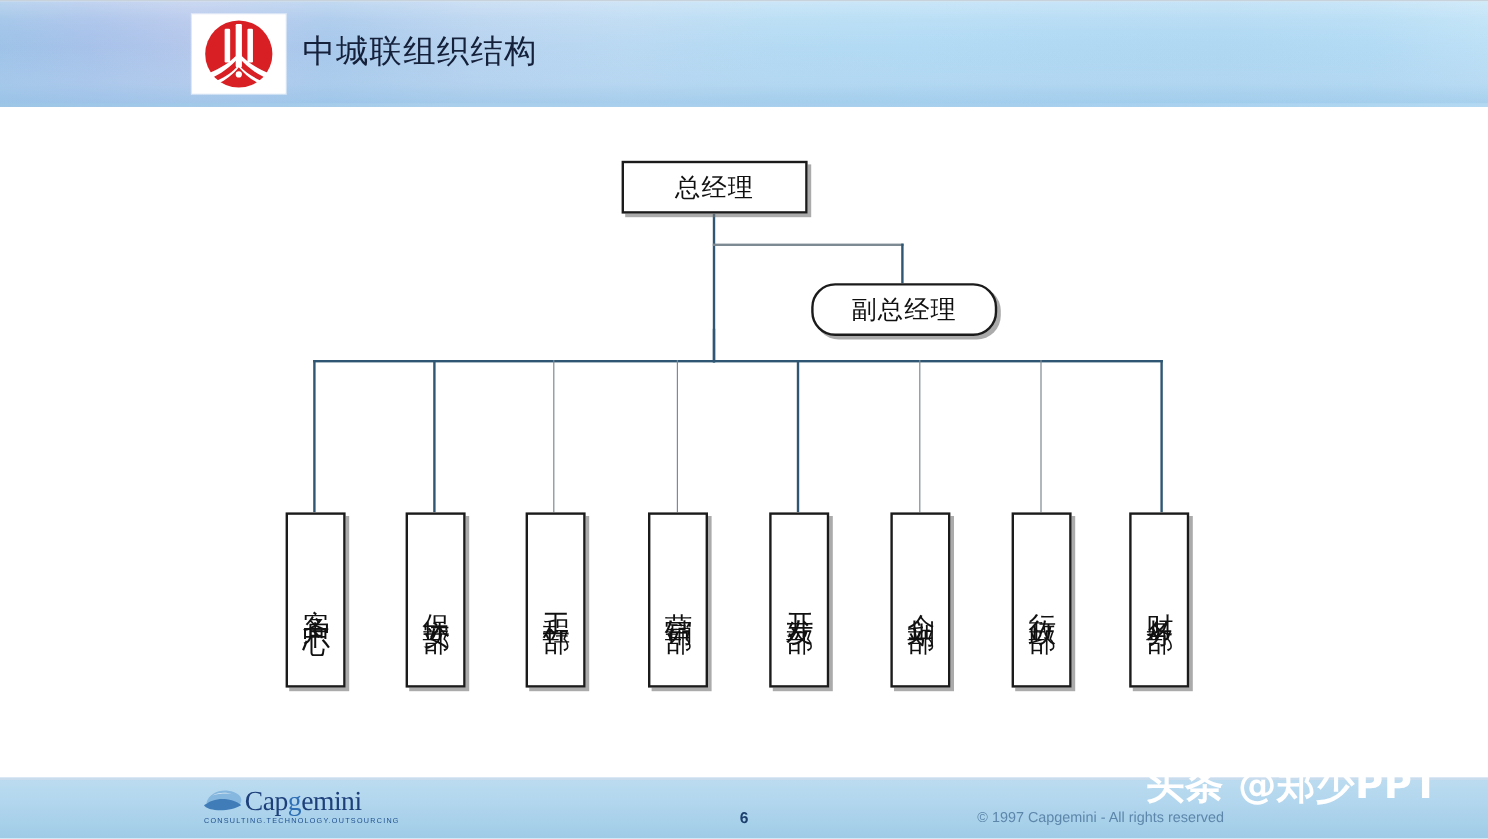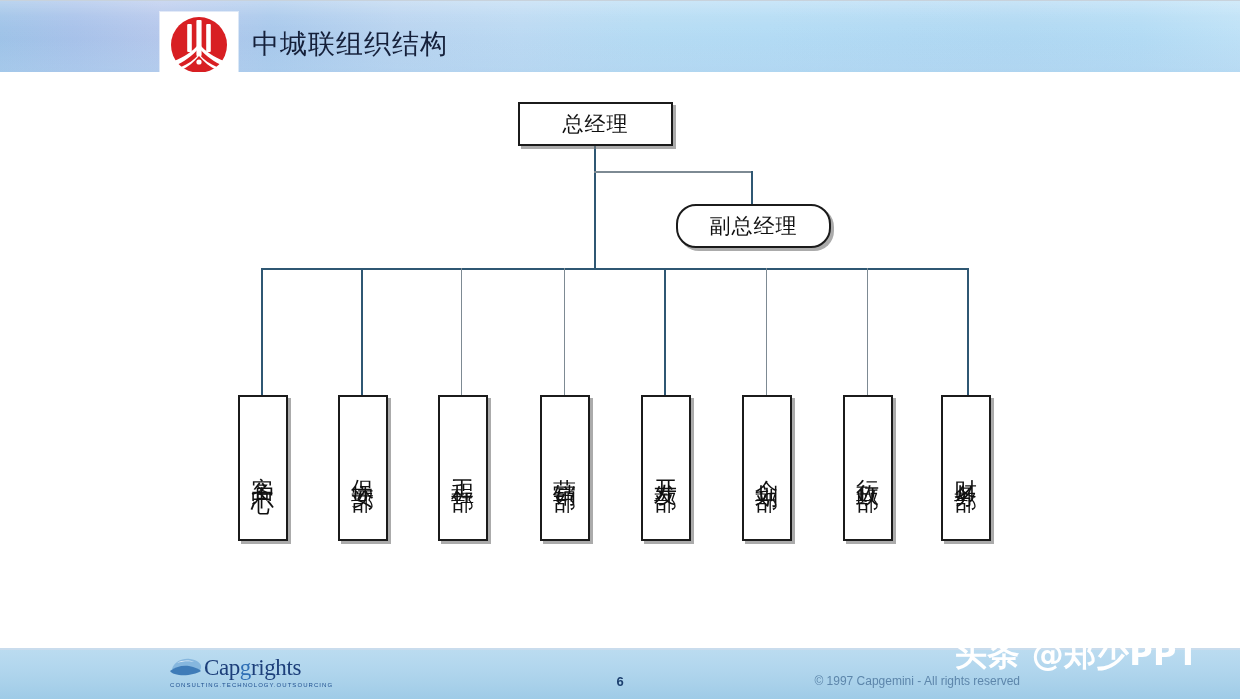--- a/index.html
+++ b/index.html
@@ -90,21 +90,21 @@
     color: #15203a;
     letter-spacing: 1px;
     white-space: nowrap;
     font-family: Liberation Mono, monospace;
   }
 
   
   .chart-canvas {
     position: absolute;
     left: 0;
-    top: 72px;
+    top: 104px;
     width: 1240px;
     height: 560px;
     background: #ffffff;
   }
 
   
   .conn {
     position: absolute;
     background: #2f5773;
   }
@@ -327,21 +327,21 @@
 
   <div class="footer-band"></div>
   <div class="footer-topline"></div>
 
   <div class="cap-logo">
     <svg class="cap-swoosh" width="36" height="24" viewBox="0 0 36 24" xmlns="http://www.w3.org/2000/svg">
       <path d="M4 14 C 6 7 14 3 22 4 C 30 5 34 9 33 13 C 32 17 25 19 18 18 C 12 17 8 15 4 14 Z" fill="#86b7de"></path>
       <path d="M2 16 C 7 12 14 10 21 11 C 27 12 31 14 33 16 C 28 19 19 21 11 20 C 6 19 3 18 2 16 Z" fill="#3f7cb8"></path>
       <path d="M9 8 C 14 5 21 5 26 7 C 22 6 15 6 9 8 Z" fill="#ffffff" opacity="0.75"></path>
     </svg>
-    <div class="cap-word"><span>Cap</span><span class="g">g</span><span>rights</span></div>
+    <div class="cap-word"><span>Cap</span><span class="g">g</span><span>emini</span></div>
     <div class="cap-tag">CONSULTING.TECHNOLOGY.OUTSOURCING</div>
   </div>
 
   <div class="page-number">6</div>
 
   <div class="copyright">© 1997 Capgemini - All rights reserved</div>
 
   <div class="watermark">头条 @郑少PPT</div>
 
 </div>

